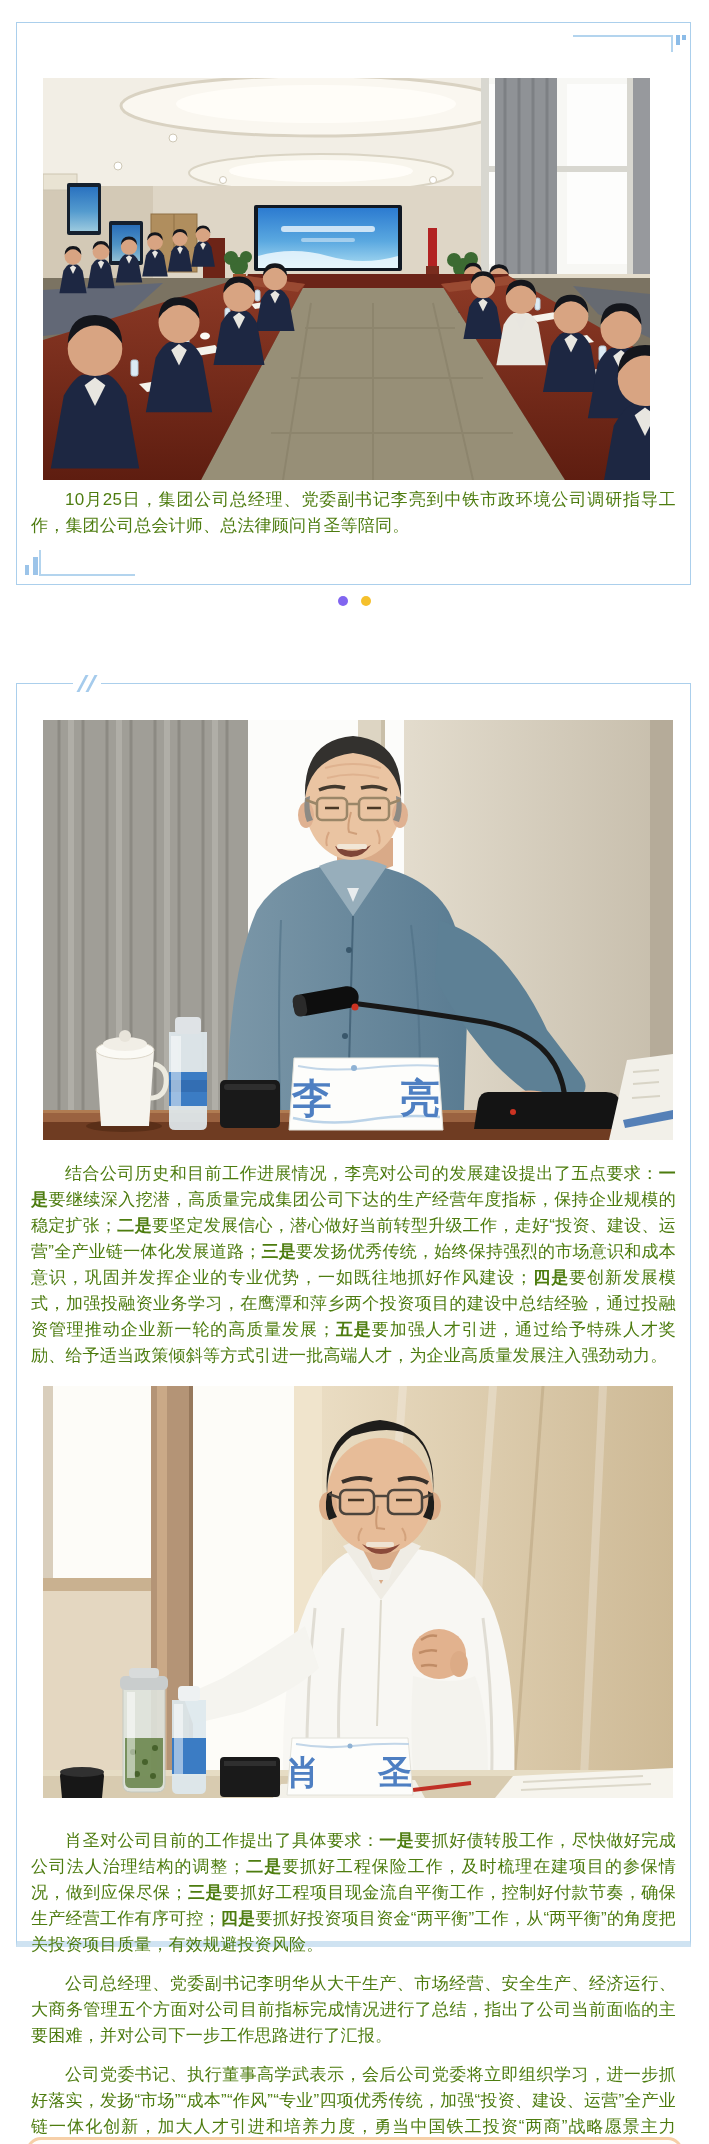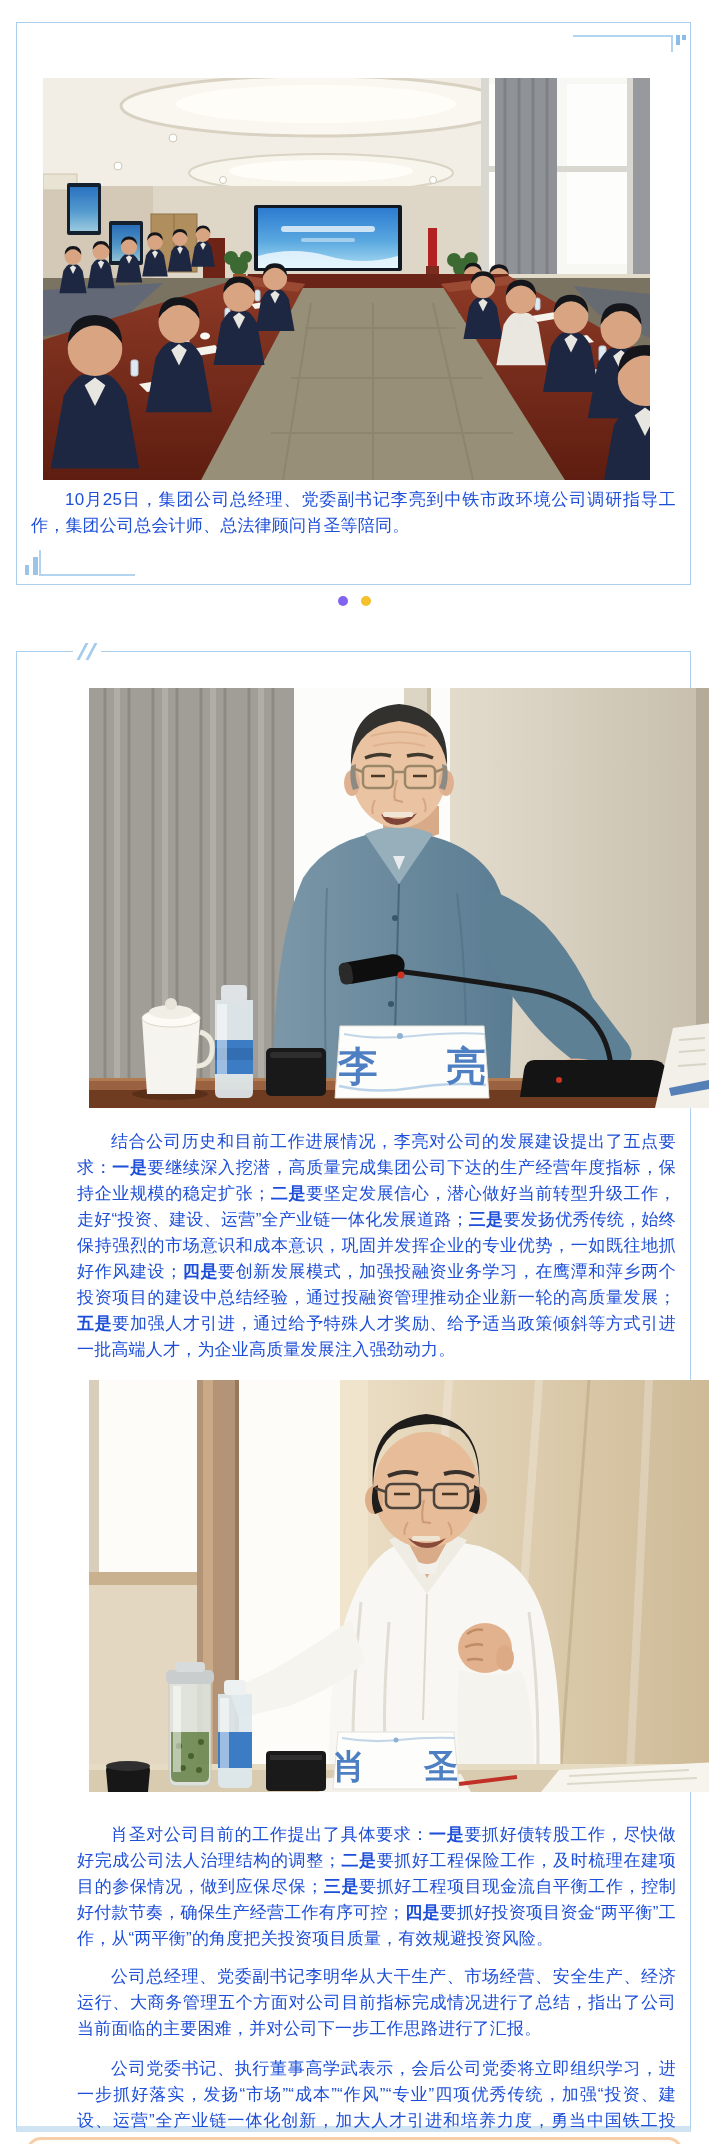--- a/index.html
+++ b/index.html
@@ -1,31 +1,31 @@
 <!DOCTYPE html>
 <html><head>
 <meta charset="utf-8">
 <style>
   html,body{margin:0;padding:0;background:#ffffff;}
   .page{position:relative;width:709px;height:2144px;background:#ffffff;overflow:hidden;
         font-family:"Liberation Sans","DejaVu Sans",sans-serif;}
   .card{position:absolute;left:16px;width:675px;background:#ffffff;
         border:1px solid #abcfec;box-sizing:border-box;}
   .card1{top:22px;height:563px;}
-  .card2{top:651px;height:1481px;border-bottom:6px solid #cfe3f2;padding-left:46px;}
+  .card2{top:683px;height:1264px;border-bottom:6px solid #cfe3f2;}
   .photo{display:block;margin-left:26px;background:#e8e4da;}
   .photo1{margin-top:55px;}
   .photo2{margin-top:36px;}
   .photo3{margin-top:17px;}
-  .para{font-size:17px;line-height:26px;color:#1d4ed8;text-align:justify;
+  .para{font-size:17px;line-height:26px;color:#4d7c0f;text-align:justify;
         margin:0;padding:0 14px;text-indent:2em;letter-spacing:.2px;}
   .caption{margin-top:7px;}
   .p1{margin-top:21px;}
   .p2{margin-top:30px;}
-  .p3{margin-top:13px;font-family:Liberation Mono, monospace;}
+  .p3{margin-top:13px;}
   .p4{margin-top:13px;}
   
   .deco{position:absolute;background:#b3d4ee;}
   .tr-line-h{left:556px;top:12px;width:100px;height:2px;}
   .tr-line-v{left:654px;top:12px;width:2px;height:17px;}
   .tr-bar{left:659px;top:12px;width:4px;height:10px;background:#8cbce8;}
   .tr-dot{left:665px;top:12px;width:4px;height:5px;background:#8cbce8;}
   
   .bl-bar-s{left:8px;top:542px;width:4px;height:10px;background:#9cc4e9;}
   .bl-bar-t{left:16px;top:534px;width:5px;height:18px;background:#9cc4e9;}

